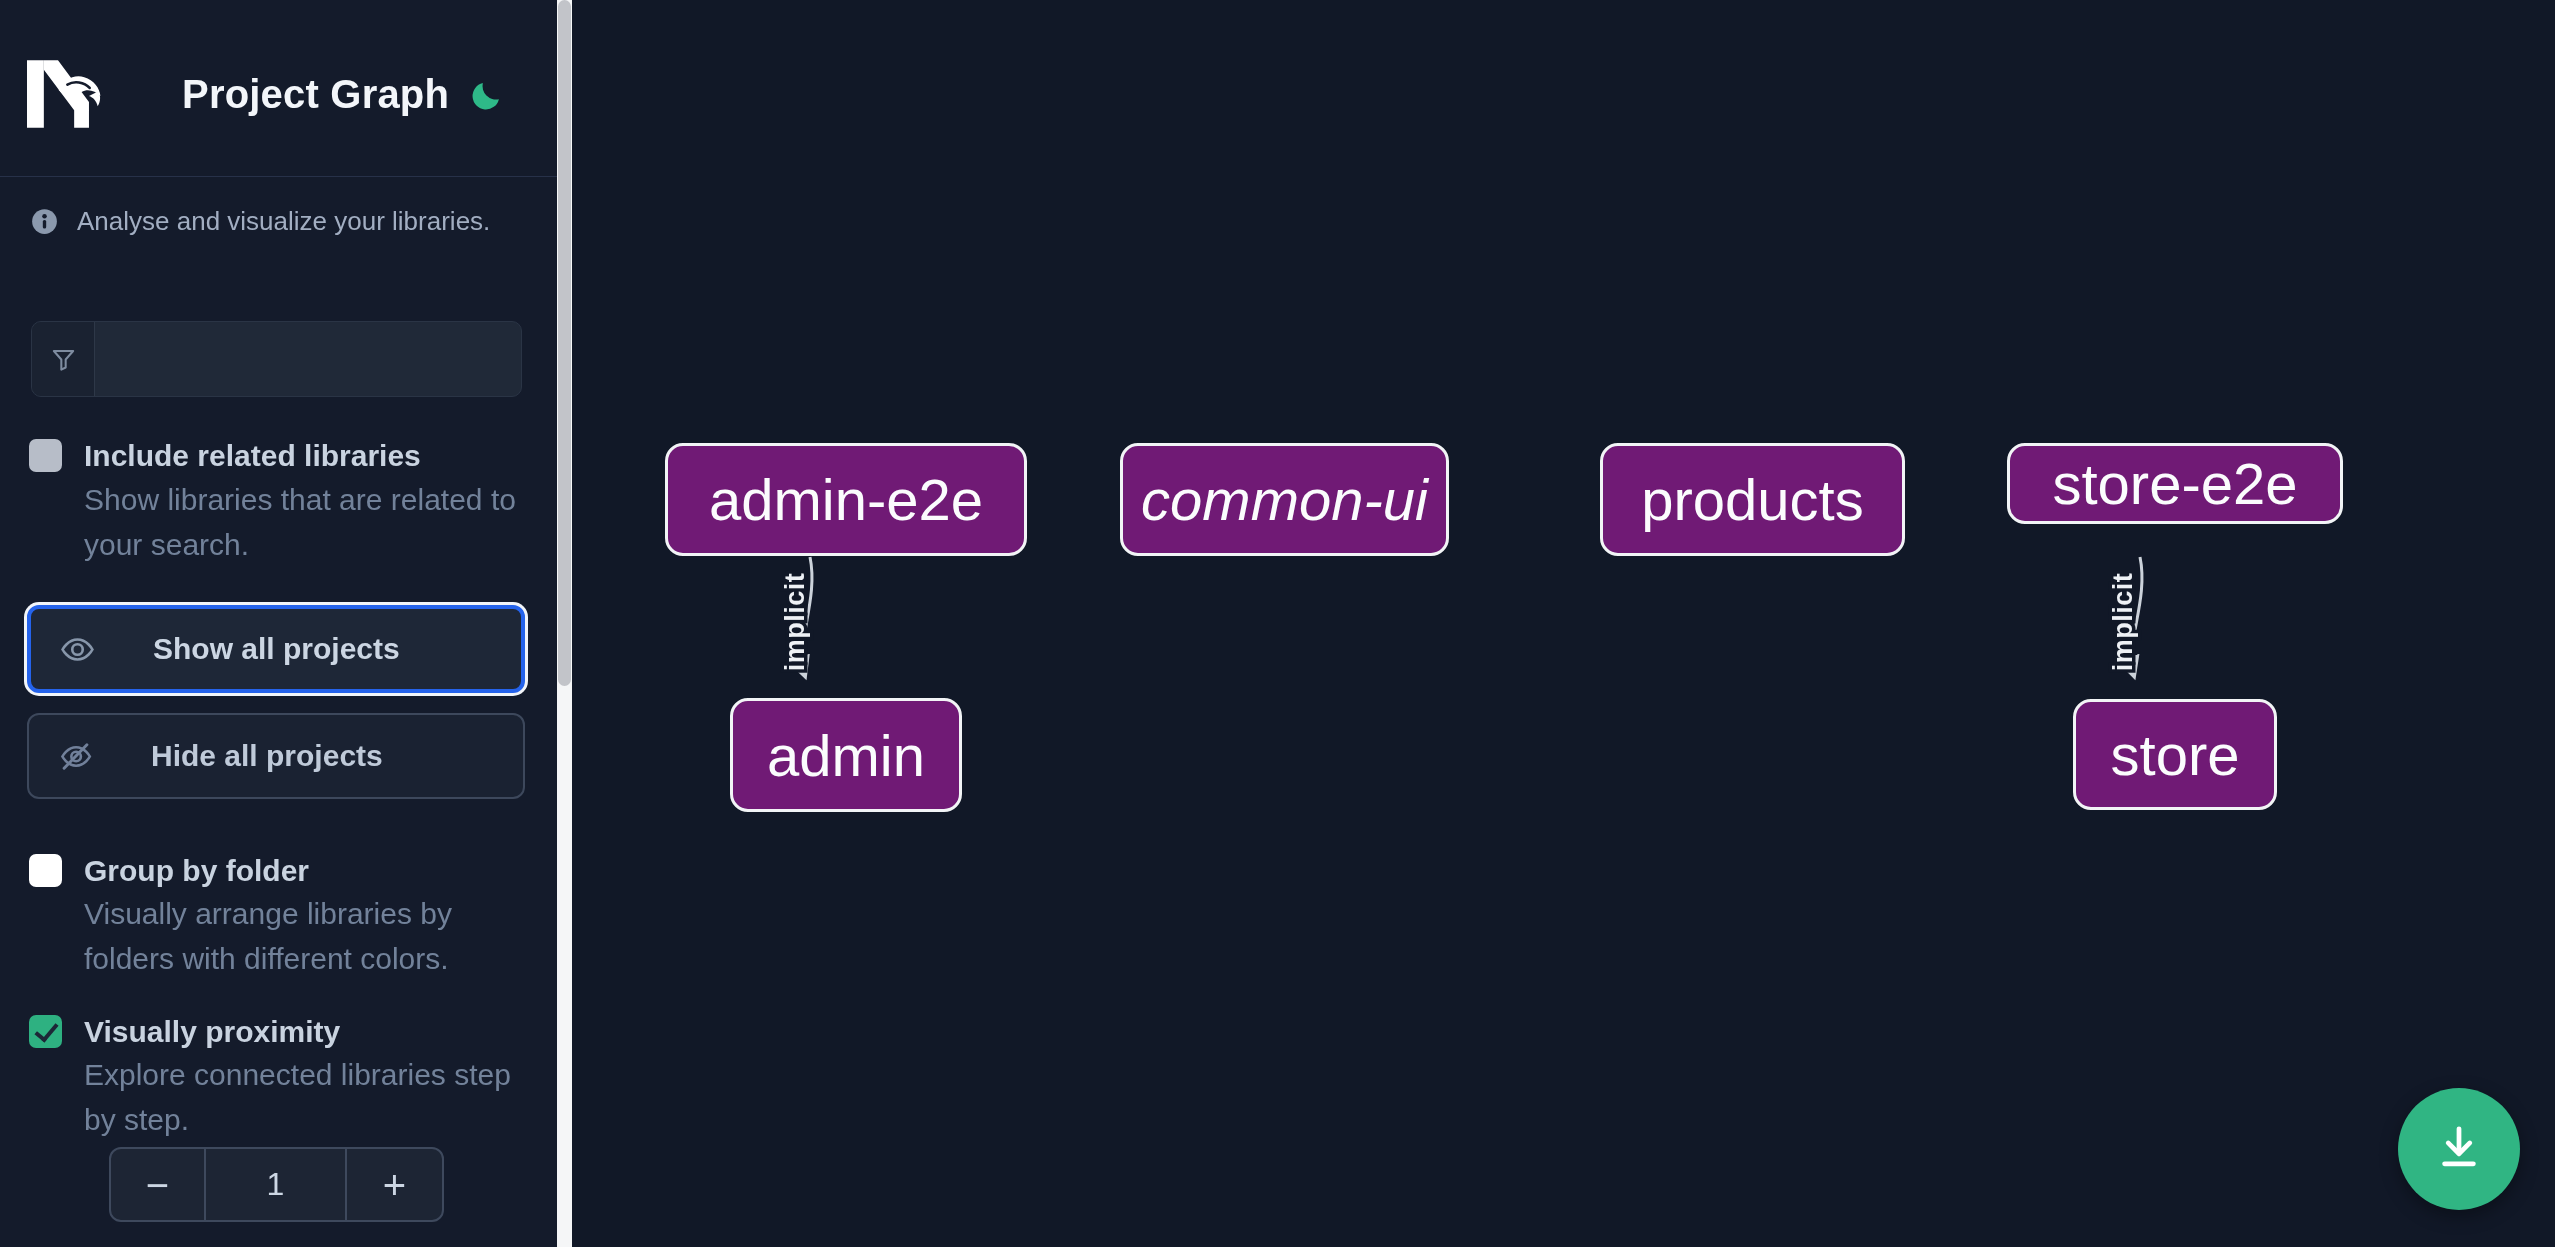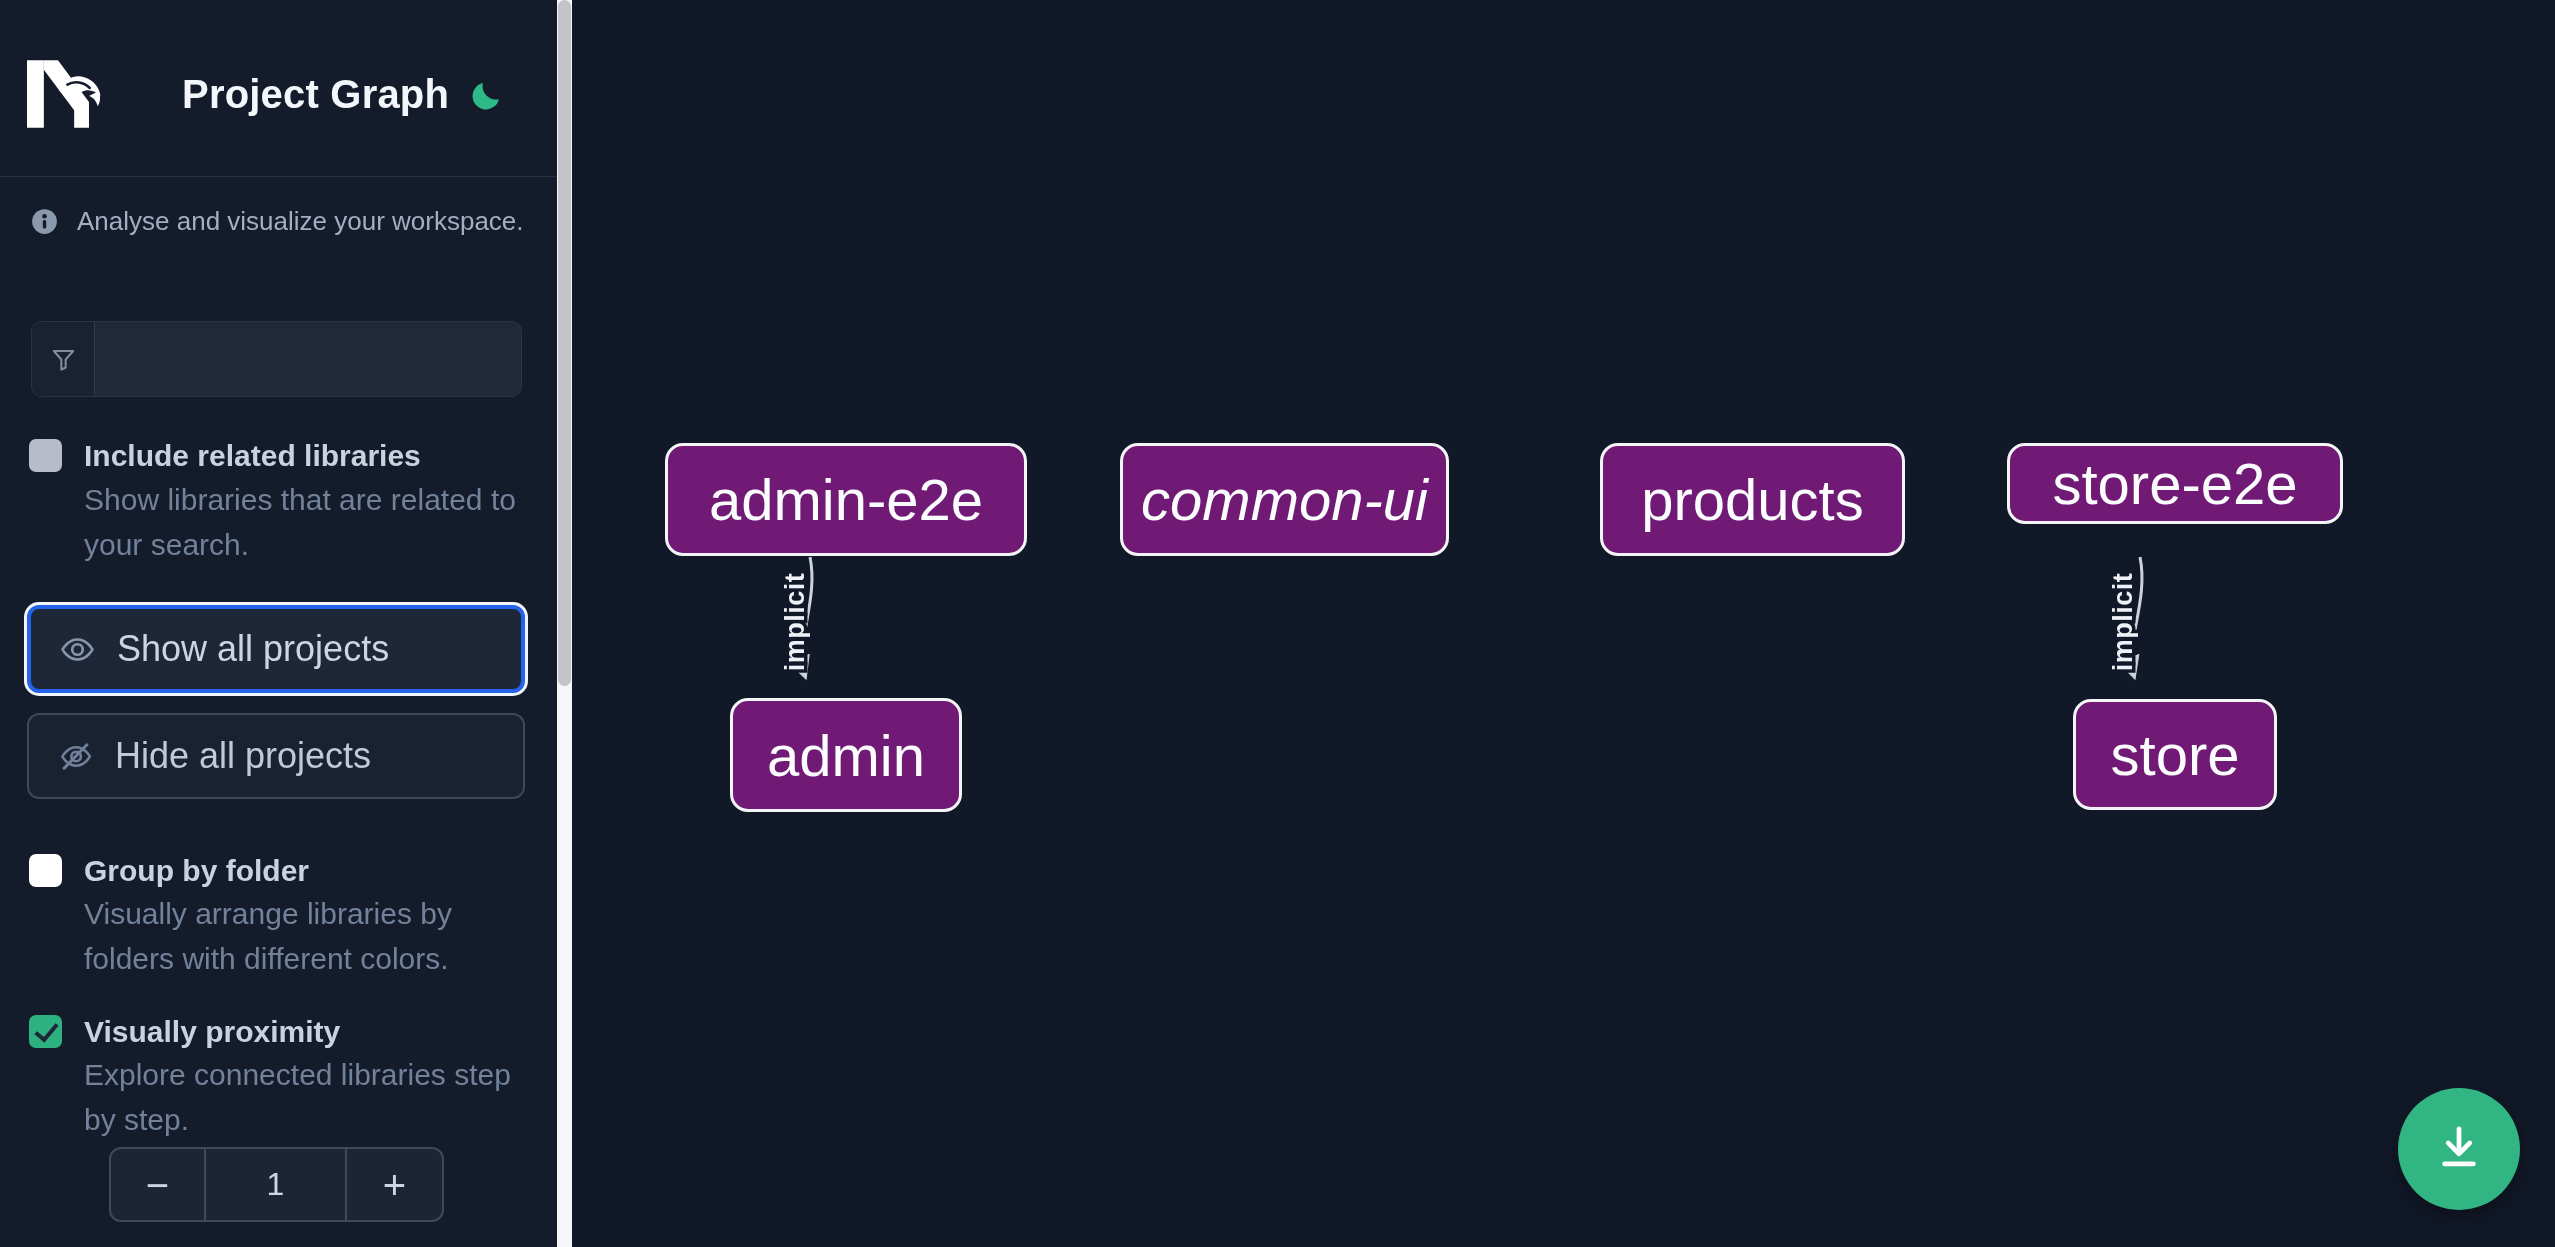--- a/index.html
+++ b/index.html
@@ -26,21 +26,21 @@
   .opt-label{position:absolute;left:84px;font-size:30px;font-weight:600;color:#c9d3e0;}
   .opt-desc{position:absolute;left:84px;width:458px;font-size:30px;line-height:45px;color:#72829a;}
   .check-gray{background:#b7bdc8;}
   .check-white{background:#ffffff;}
   .check-green{background:#2eb181;position:absolute;}
   .check-green::after{content:"";position:absolute;left:11px;top:4px;width:9px;height:18px;border-right:4px solid #1d2737;border-bottom:4px solid #1d2737;transform:rotate(40deg);}
 
   .big-btn{position:absolute;left:27px;width:498px;display:flex;align-items:center;padding-left:28px;gap:21px;cursor:pointer;border-radius:12px;}
   .btn-show{top:605px;height:88px;background:#1e2737;border:4px solid #2563eb;box-shadow:0 0 0 3px #f2f5f9;}
   .btn-hide{top:713px;height:86px;background:#1a2232;border:2px solid #3d485c;}
-  .btn-label{font-size:36px;font-weight:400;color:#ccd6e3;}
+  .btn-label{font-size:30px;font-weight:700;color:#ccd6e3;margin-left:36px;}
   .btn-hide .btn-label{color:#bfcad9;}
 
   .stepper{position:absolute;left:109px;top:1147px;width:335px;height:75px;display:flex;border:2px solid #3e495d;border-radius:12px;background:#1d2534;overflow:hidden;}
   .stepper button{background:none;border:none;color:#ccd6e3;font-size:40px;cursor:pointer;padding:0;line-height:1;}
   .step-dec{width:95px;border-right:2px solid #3e495d !important;}
   .step-val{width:139px;display:flex;align-items:center;justify-content:center;font-size:32px;color:#cdd7e4;}
   .step-inc{flex:1;border-left:2px solid #3e495d !important;}
 
   
   .sb-scroll{position:absolute;left:557px;top:0;width:15px;height:1247px;background:#f5f6f7;}
@@ -78,21 +78,21 @@
         </svg>
       </button>
     </div>
 
     <div class="info-row">
       <svg class="info-icon" viewBox="0 0 24 24">
         <circle cx="12" cy="12" r="11" fill="#8b99ad"></circle>
         <circle cx="12" cy="7.4" r="2" fill="#151c2c"></circle>
         <rect x="10.5" y="10.6" width="3" height="7.6" rx="1.4" fill="#151c2c"></rect>
       </svg>
-      <span class="info-text">Analyse and visualize your workspace.</span>
+      <span class="info-text">Analyse and visualize your libraries.</span>
     </div>
 
     <div class="searchbox">
       <div class="search-funnel">
         <svg width="29" height="29" viewBox="0 0 24 24" fill="none">
           <path d="M4 5h16l-6.2 7v6.6L10.2 20.4V12L4 5Z" stroke="#7e8ca0" stroke-width="1.7" stroke-linejoin="round"></path>
         </svg>
       </div>
     </div>
 

